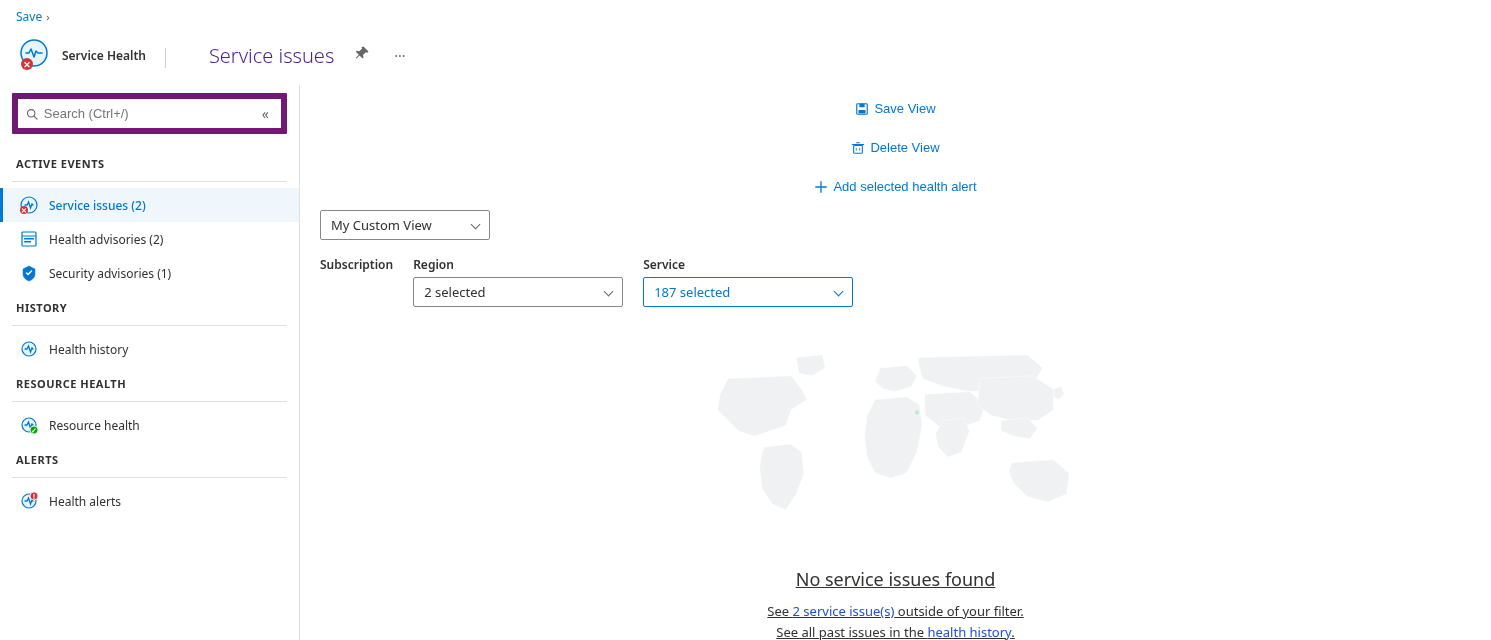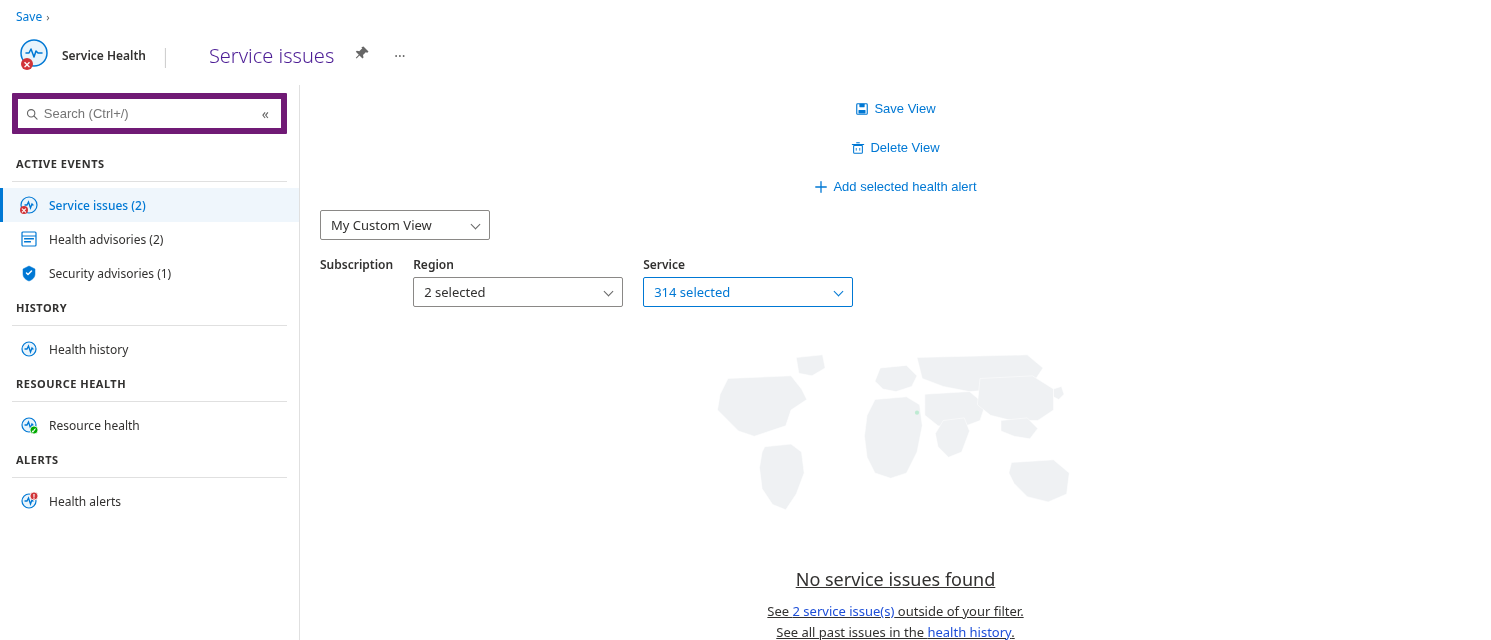--- a/index.html
+++ b/index.html
@@ -427,21 +427,21 @@
         <div class="filter-group">
           <span class="filter-label">Region</span>
           <div class="filter-dropdown">
             <span>2 selected</span>
             <span class="chevron-down"></span>
           </div>
         </div>
         <div class="filter-group">
           <span class="filter-label">Service</span>
           <div class="filter-dropdown highlighted">
-            <span>314 selected</span>
+            <span>187 selected</span>
             <span style="display:inline-block; border: solid #0078d4; border-width: 0 1.5px 1.5px 0; padding:3px; transform:rotate(45deg); margin-top:-2px;"></span>
           </div>
         </div>
       </div>
     </div>
 
     <div class="content-main">
 
       <div class="world-map-container">
         <svg viewBox="0 0 800 400" xmlns="http://www.w3.org/2000/svg" width="420" height="210">

